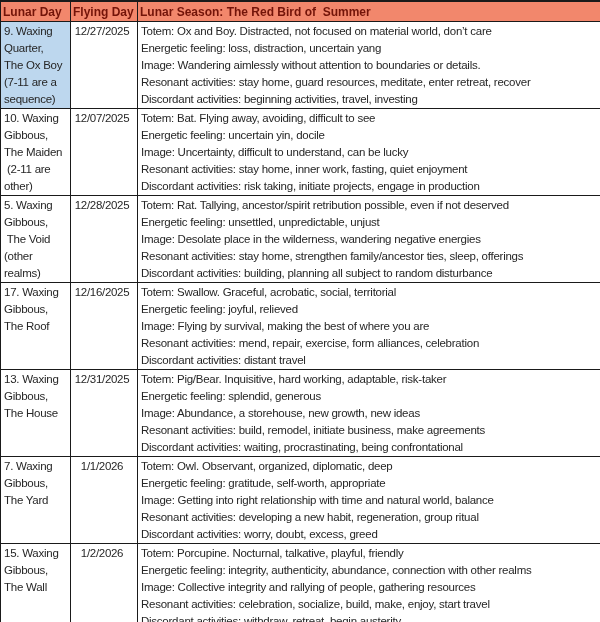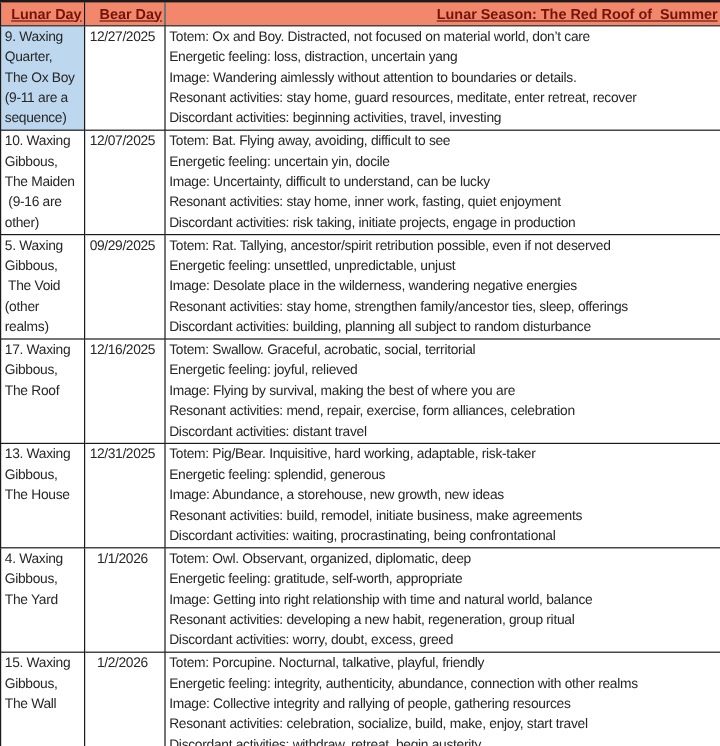--- a/index.html
+++ b/index.html
@@ -22,27 +22,26 @@
     width:600px;
     border-top:2px solid var(--grid);
     border-bottom:2px solid var(--grid);
   }
   .cal th{
     background:var(--header-bg);
     color:var(--header-text);
     font-weight:bold;
     font-size:12px;
     height:19px;
-    text-align:right;
+    text-align:left;
     vertical-align:middle;
     border:1px solid var(--grid);
     white-space:pre;
     overflow:hidden;
     padding:0 2px;
-    text-decoration:underline;
   }
   .cal td{
     background:var(--cell-bg);
     color:var(--body-text);
     font-size:11.5px;
     line-height:17px;
     letter-spacing:-0.25px;
     vertical-align:top;
     border:1px solid var(--grid);
     white-space:pre;
@@ -63,58 +62,58 @@
 
 <table class="cal">
   <colgroup>
     <col style="width:70px">
     <col style="width:67px">
     <col style="width:463px">
   </colgroup>
   <thead>
     <tr>
       <th>Lunar Day</th>
-      <th>Bear Day</th>
-      <th>Lunar Season: The Red Roof of  Summer</th>
+      <th>Flying Day</th>
+      <th>Lunar Season: The Red Bird of  Summer</th>
     </tr>
   </thead>
   <tbody>
     <tr>
       <td class="hl">9. Waxing
 Quarter,
 The Ox Boy
-(9-11 are a
+(7-11 are a
 sequence)</td>
       <td class="date">12/27/2025</td>
       <td>Totem: Ox and Boy. Distracted, not focused on material world, don’t care
 Energetic feeling: loss, distraction, uncertain yang
 Image: Wandering aimlessly without attention to boundaries or details.
 Resonant activities: stay home, guard resources, meditate, enter retreat, recover
 Discordant activities: beginning activities, travel, investing</td>
     </tr>
     <tr>
       <td>10. Waxing
 Gibbous,
 The Maiden
- (9-16 are
+ (2-11 are
 other)</td>
       <td class="date">12/07/2025</td>
       <td>Totem: Bat. Flying away, avoiding, difficult to see
 Energetic feeling: uncertain yin, docile
 Image: Uncertainty, difficult to understand, can be lucky
 Resonant activities: stay home, inner work, fasting, quiet enjoyment
 Discordant activities: risk taking, initiate projects, engage in production</td>
     </tr>
     <tr>
       <td>5. Waxing
 Gibbous,
  The Void
 (other
 realms)</td>
-      <td class="date">09/29/2025</td>
+      <td class="date">12/28/2025</td>
       <td>Totem: Rat. Tallying, ancestor/spirit retribution possible, even if not deserved
 Energetic feeling: unsettled, unpredictable, unjust
 Image: Desolate place in the wilderness, wandering negative energies
 Resonant activities: stay home, strengthen family/ancestor ties, sleep, offerings
 Discordant activities: building, planning all subject to random disturbance</td>
     </tr>
     <tr>
       <td>17. Waxing
 Gibbous,
 The Roof</td>
@@ -130,21 +129,21 @@
 Gibbous,
 The House</td>
       <td class="date">12/31/2025</td>
       <td>Totem: Pig/Bear. Inquisitive, hard working, adaptable, risk-taker
 Energetic feeling: splendid, generous
 Image: Abundance, a storehouse, new growth, new ideas
 Resonant activities: build, remodel, initiate business, make agreements
 Discordant activities: waiting, procrastinating, being confrontational</td>
     </tr>
     <tr>
-      <td>4. Waxing
+      <td>7. Waxing
 Gibbous,
 The Yard</td>
       <td class="date">1/1/2026</td>
       <td>Totem: Owl. Observant, organized, diplomatic, deep
 Energetic feeling: gratitude, self-worth, appropriate
 Image: Getting into right relationship with time and natural world, balance
 Resonant activities: developing a new habit, regeneration, group ritual
 Discordant activities: worry, doubt, excess, greed</td>
     </tr>
     <tr>

